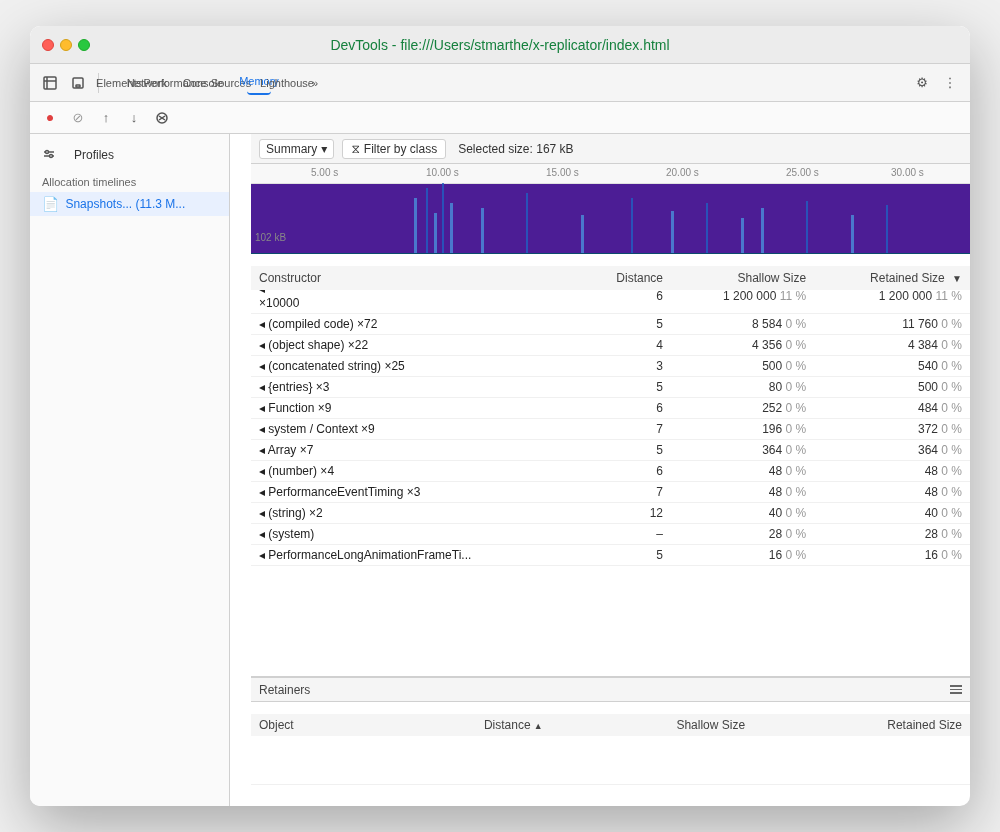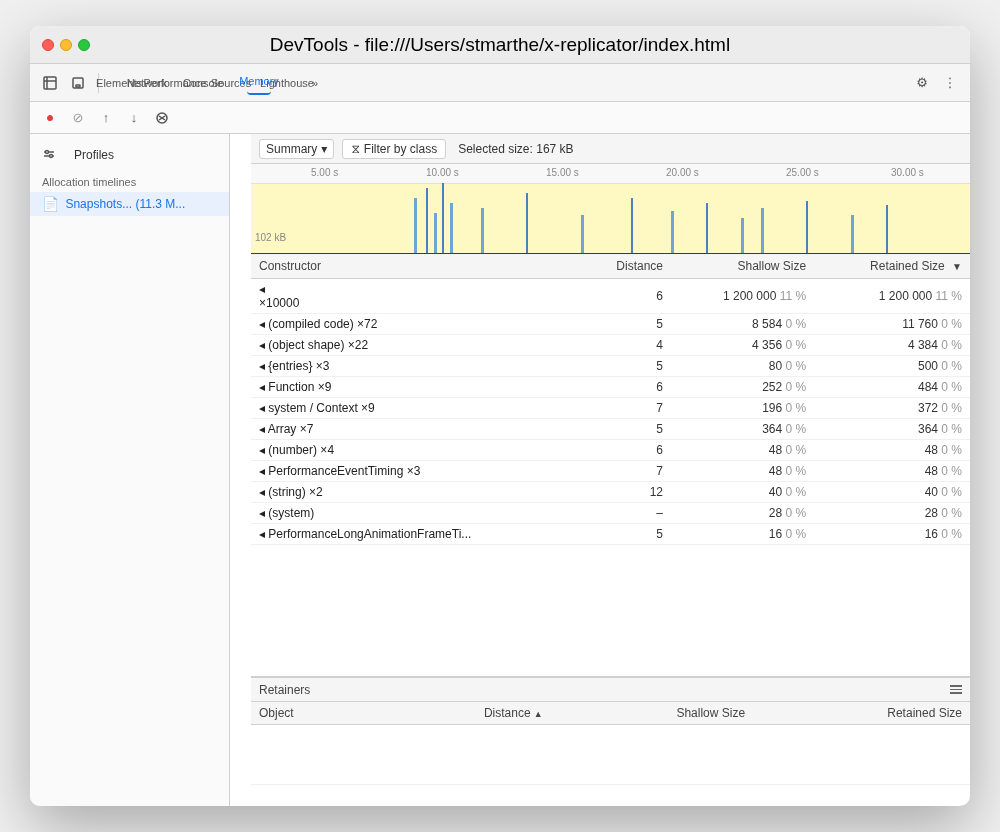--- a/index.html
+++ b/index.html
@@ -42,22 +42,22 @@
       height: 12px;
       border-radius: 50%;
     }
     .tl-red { background: #ff5f57; border: 1px solid #e0443e; }
     .tl-yellow { background: #febc2e; border: 1px solid #d4a017; }
     .tl-green { background: #28c840; border: 1px solid #1aab29; }
     .title-text {
       position: absolute;
       left: 50%;
       transform: translateX(-50%);
-      font-size: 19px;
-      color: #000000;
+      font-size: 14px;
+      color: #15803d;
       font-weight: 500;
     }
     .toolbar {
       background: #f5f5f5;
       height: 38px;
       display: flex;
       align-items: center;
       padding: 0 8px;
       border-bottom: 1px solid #d0d0d0;
       gap: 4px;
@@ -191,21 +191,21 @@
       font-size: 10px;
       color: #888;
       top: 3px;
     }
     .timeline-graph {
       position: absolute;
       top: 20px;
       left: 0;
       right: 0;
       bottom: 0;
-      background: #fef9c3;
+      background: #4c1d95;
     }
     .timeline-bar {
       position: absolute;
       bottom: 0;
       background: #4a90d9;
       width: 3px;
       opacity: 0.8;
     }
     .timeline-bar.tall {
       background: #2060c0;
@@ -229,21 +229,21 @@
       font-size: 12px;
     }
     thead th {
       background: #f5f5f5;
       border-bottom: 1px solid #d0d0d0;
       padding: 5px 8px;
       text-align: left;
       font-weight: 500;
       color: #444;
       position: sticky;
-      top: 0;
+      top: 12px;
       z-index: 2;
       white-space: nowrap;
     }
     thead th.num { text-align: right; }
     tbody tr {
       border-bottom: 1px solid #f0f0f0;
     }
     tbody td {
       padding: 3px 8px;
       color: #222;
@@ -446,20 +446,26 @@
     <td class="num">8 584 <span style="color:#999">0 %</span></td>
     <td class="num">11 760 <span style="color:#999">0 %</span></td>
   </tr>
               <tr>
     <td>◂ (object shape)  ×22</td>
     <td class="num">4</td>
     <td class="num">4 356 <span style="color:#999">0 %</span></td>
     <td class="num">4 384 <span style="color:#999">0 %</span></td>
   </tr>
               <tr>
+    <td>◂ (concatenated string)  ×25</td>
+    <td class="num">3</td>
+    <td class="num">500 <span style="color:#999">0 %</span></td>
+    <td class="num">540 <span style="color:#999">0 %</span></td>
+  </tr>
+              <tr>
     <td>◂ {entries}  ×3</td>
     <td class="num">5</td>
     <td class="num">80 <span style="color:#999">0 %</span></td>
     <td class="num">500 <span style="color:#999">0 %</span></td>
   </tr>
               <tr>
     <td>◂ Function  ×9</td>
     <td class="num">6</td>
     <td class="num">252 <span style="color:#999">0 %</span></td>
     <td class="num">484 <span style="color:#999">0 %</span></td>

